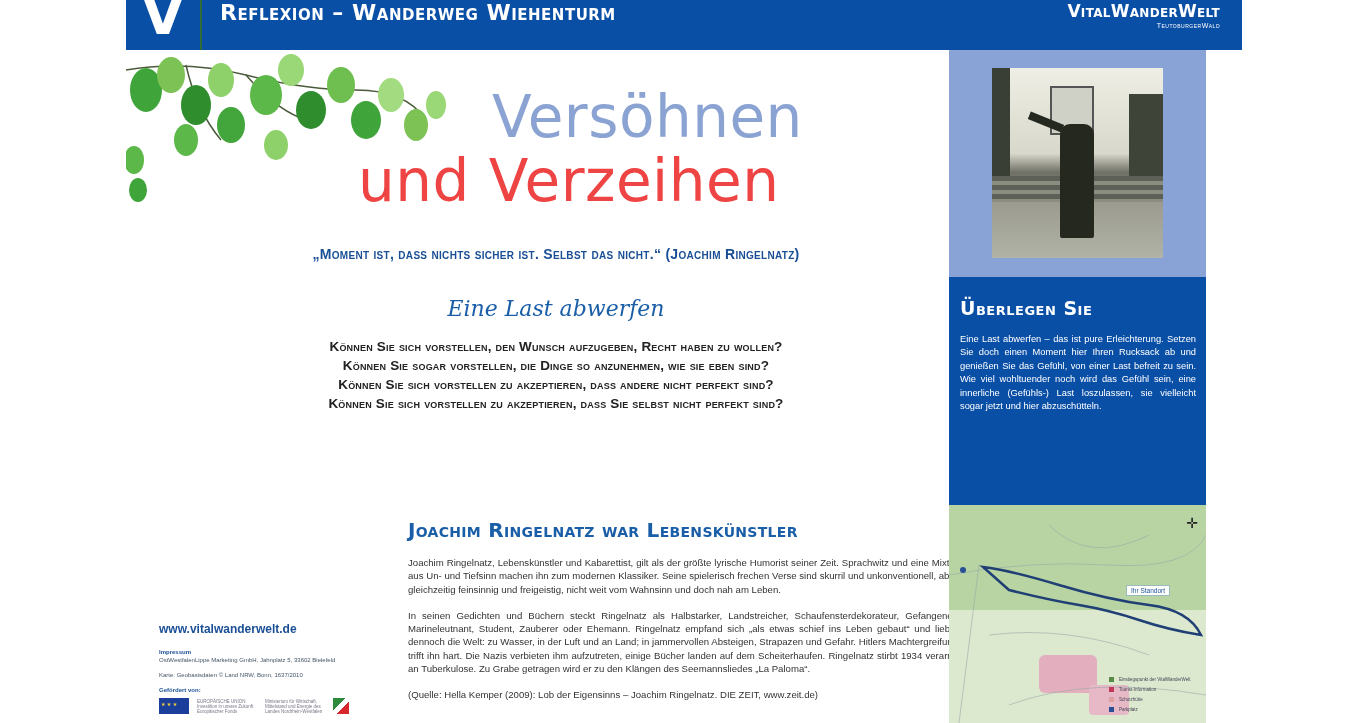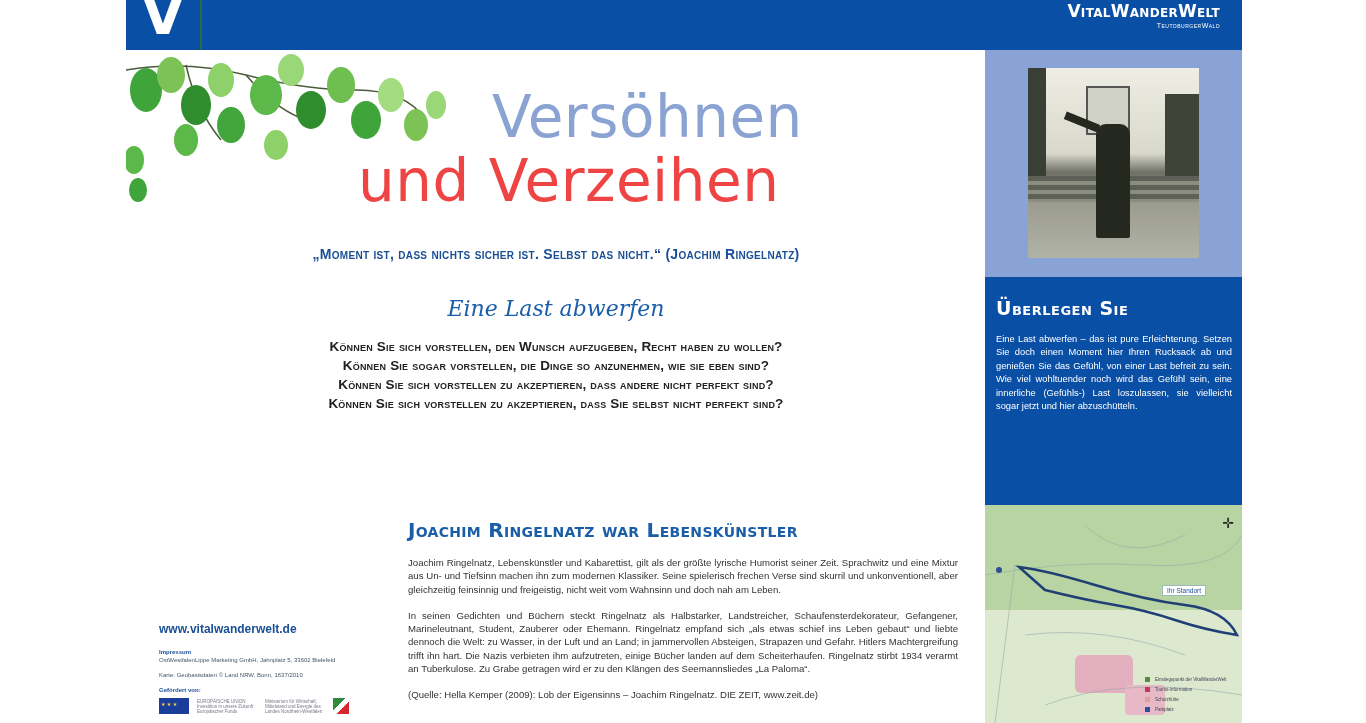--- a/index.html
+++ b/index.html
@@ -24,21 +24,21 @@
   .bio p { margin:0 0 13px 0; }
   .foot { position:absolute; left:33px; top:622px; width:220px; color:#1a4f96; }
   .foot-url { font-size:12px; font-weight:bold; color:#1a4f96; margin-bottom:12px; }
   .foot-small { font-size:6px; color:#456; line-height:8px; margin-bottom:7px; }
   .foot-label { font-size:6px; font-weight:bold; color:#1a4f96; line-height:8px; }
   .logos { margin-top:4px; display:flex; gap:8px; align-items:center; }
   .eu { width:30px; height:16px; background:#1b3e9a; position:relative; }
   .eu::after { content:"★ ★ ★"; position:absolute; left:2px; top:3px; font-size:5px; color:#f4d03f; }
   .logo-text { font-size:4.5px; color:#778; line-height:5px; width:60px; }
   .nrw { width:16px; height:16px; background:linear-gradient(135deg,#2e8b3b 40%,#ffffff 40%,#ffffff 60%,#d6262e 60%); }
-  .side { position:absolute; left:859px; top:50px; width:248px; height:673px;padding-left:36px; }
+  .side { position:absolute; left:823px; top:50px; width:248px; height:673px;padding-left:36px; }
   .photo-panel { position:absolute; left:0; top:0; width:257px; height:227px; background:#8aa3d6; }
   .photo { position:absolute; left:43px; top:18px; width:171px; height:190px; background:linear-gradient(180deg,#eeeee4 0%,#d8d8cc 45%,#6f7066 55%,#9a9b8e 70%,#b2b3a7 100%); overflow:hidden; }
   .photo .tree-l { position:absolute; left:0; top:0; width:18px; height:110px; background:#3a3f35; }
   .photo .tree-r { position:absolute; right:0; top:26px; width:34px; height:92px; background:#3f4438; }
   .photo .window { position:absolute; left:58px; top:18px; width:40px; height:45px; border:2px solid #555; background:#cfd0c6; }
   .photo .figure { position:absolute; left:68px; top:56px; width:34px; height:114px; background:#25281f; border-radius:10px 10px 2px 2px; }
   .photo .arm { position:absolute; left:36px; top:50px; width:36px; height:8px; background:#25281f; transform:rotate(22deg); }
   .photo .steps { position:absolute; left:0; top:108px; width:171px; height:26px; background:repeating-linear-gradient(180deg,#5d6056 0 5px,#8b8d80 5px 9px); }
   .blue-panel { position:absolute; left:0; top:227px; width:257px; height:228px; background:#0a4fa6; }
   .side-head { position:absolute; left:11px; top:20px; font-family:"DejaVu Sans", sans-serif; font-size:19px; font-weight:bold; color:#fff; font-variant:small-caps; letter-spacing:0.5px; }
@@ -54,20 +54,21 @@
 </style>
 </head>
 <body>
 
 <div class="poster">
 
   <div class="topbar">
     <div class="vbox">
       <div class="vletter">V</div>
     </div>
+    <div class="toptitle">Reflexion – Wanderweg Wiehenturm</div>
     <div class="brand">
       <div class="brand-name">VitalWanderWelt</div>
       <div class="brand-sub">TeutoburgerWald</div>
     </div>
   </div>
 
   <svg class="leaves" viewBox="0 0 340 160">
     <g fill="none" stroke="#4a5a3a" stroke-width="1.5">
       <path d="M0 20 Q60 10 120 25 T230 40 T300 70"></path>
       <path d="M120 25 Q150 60 180 70"></path>

